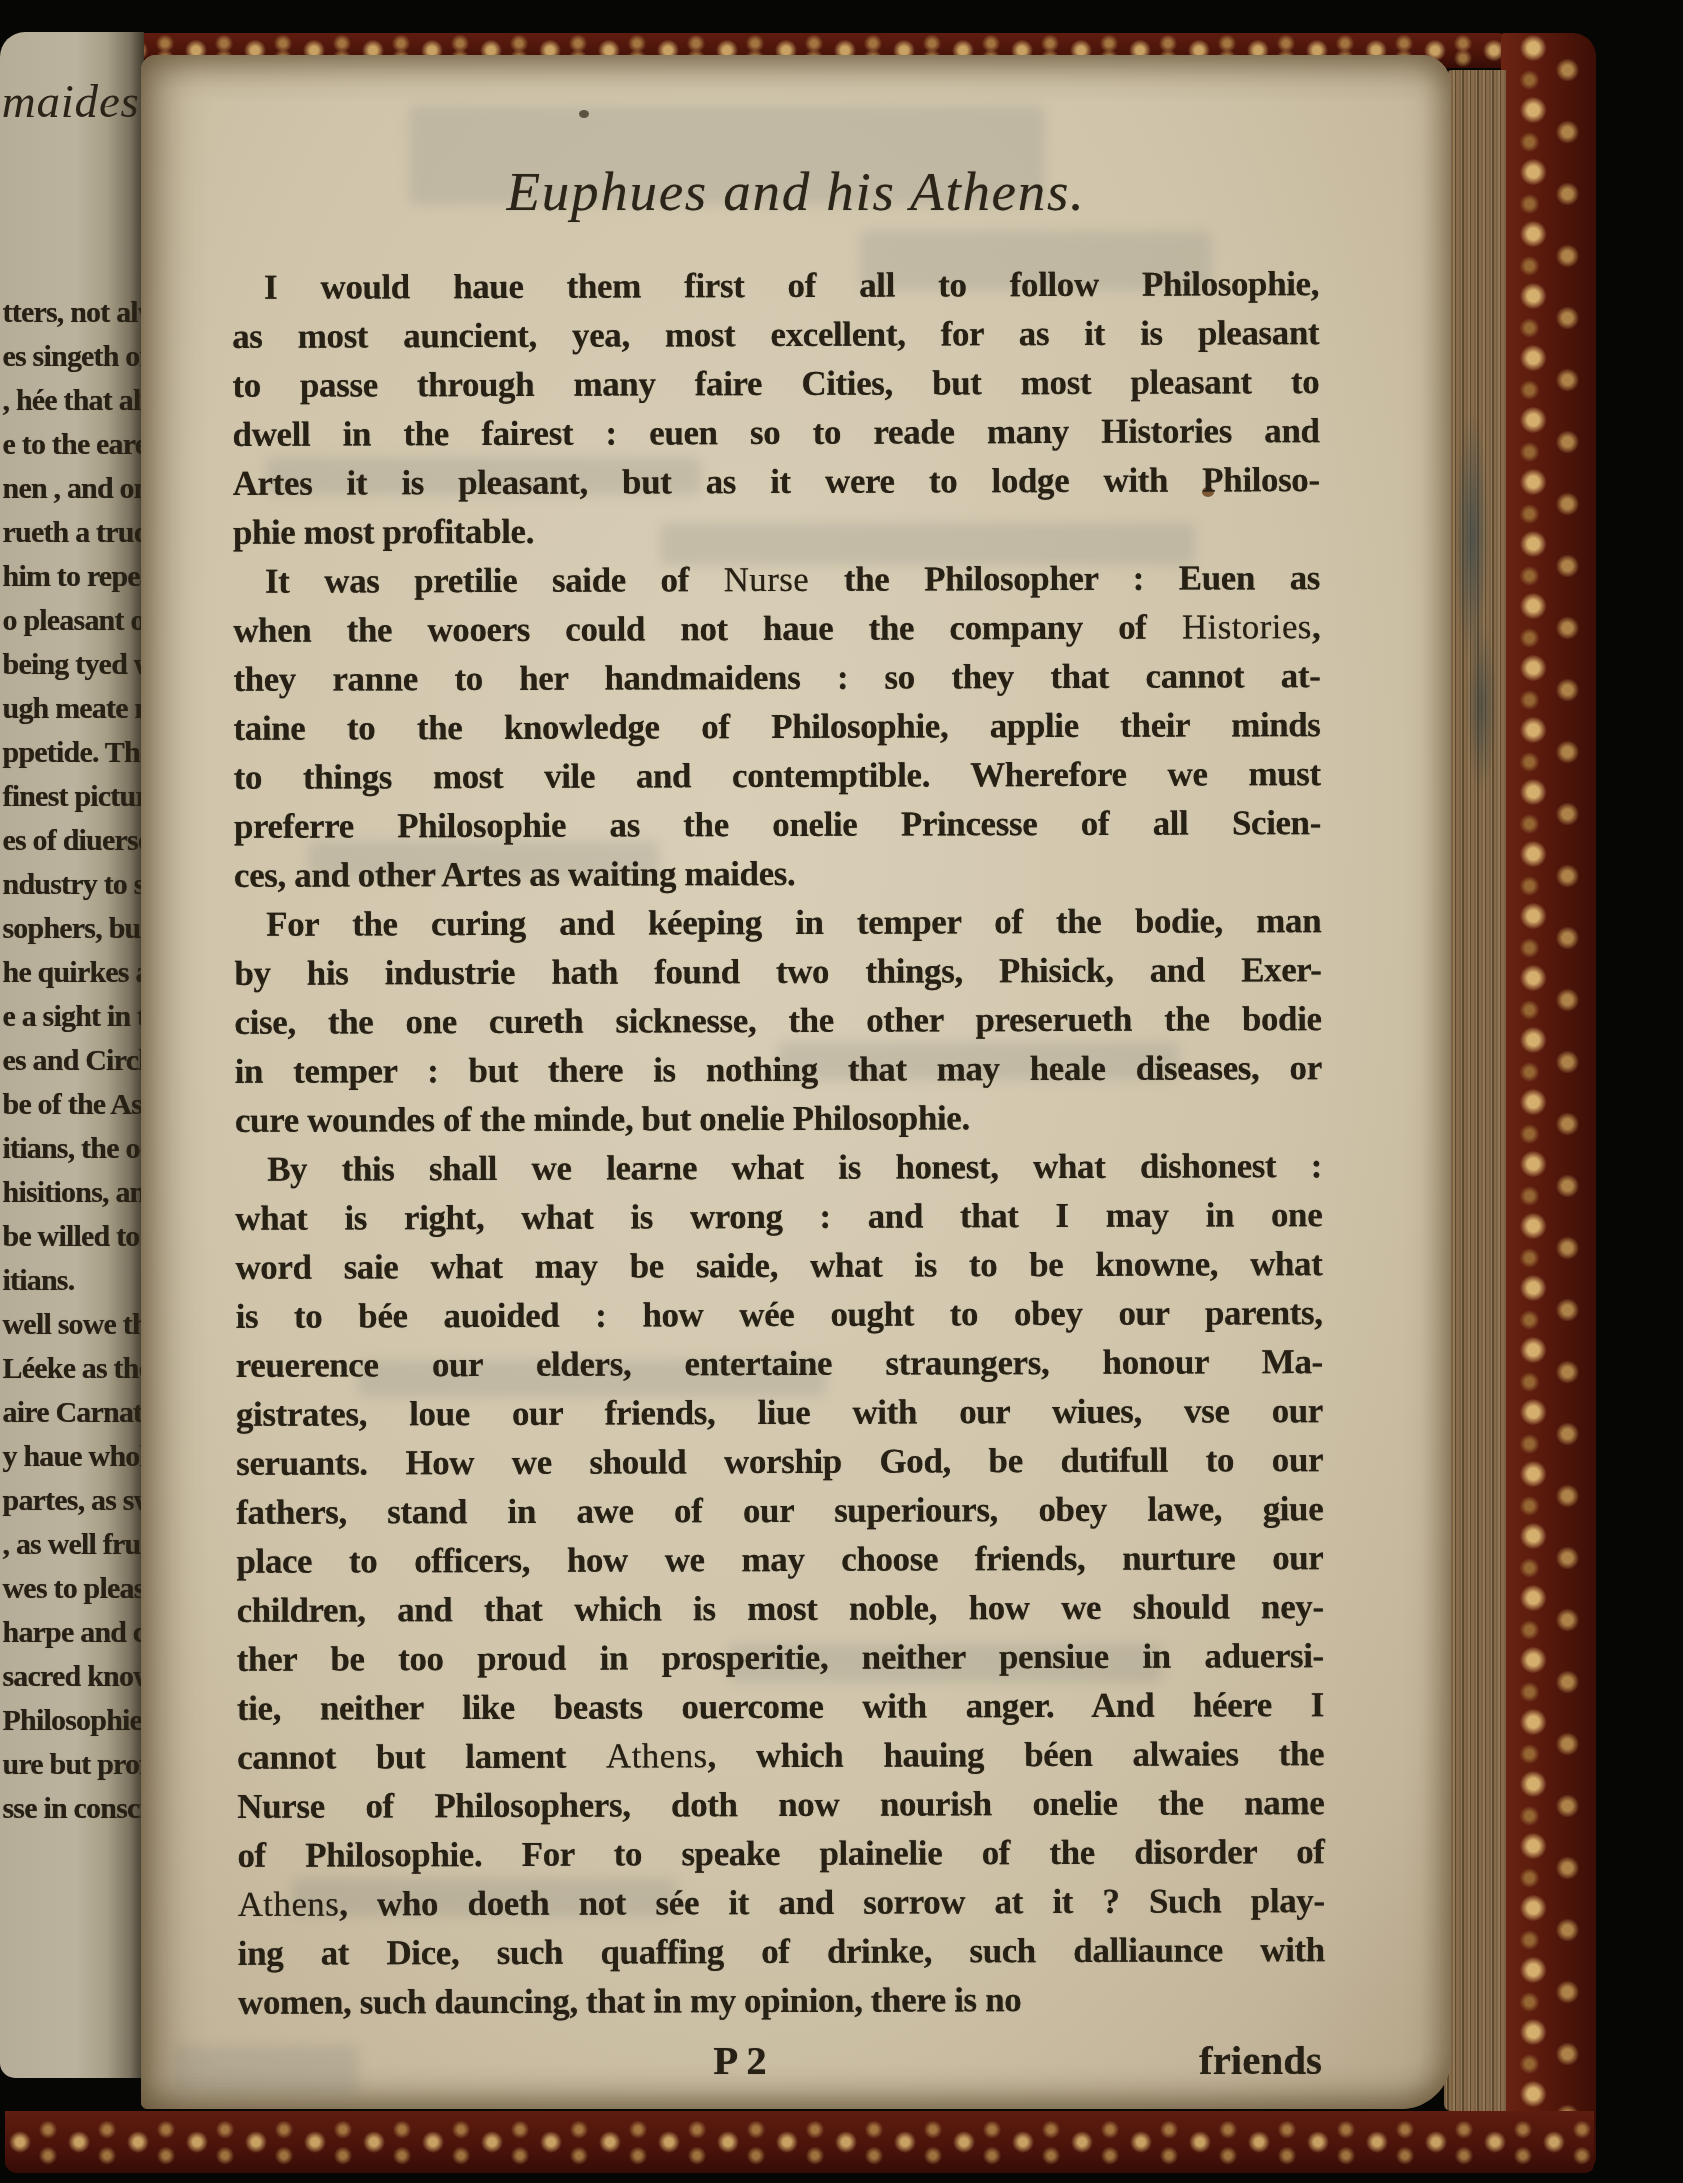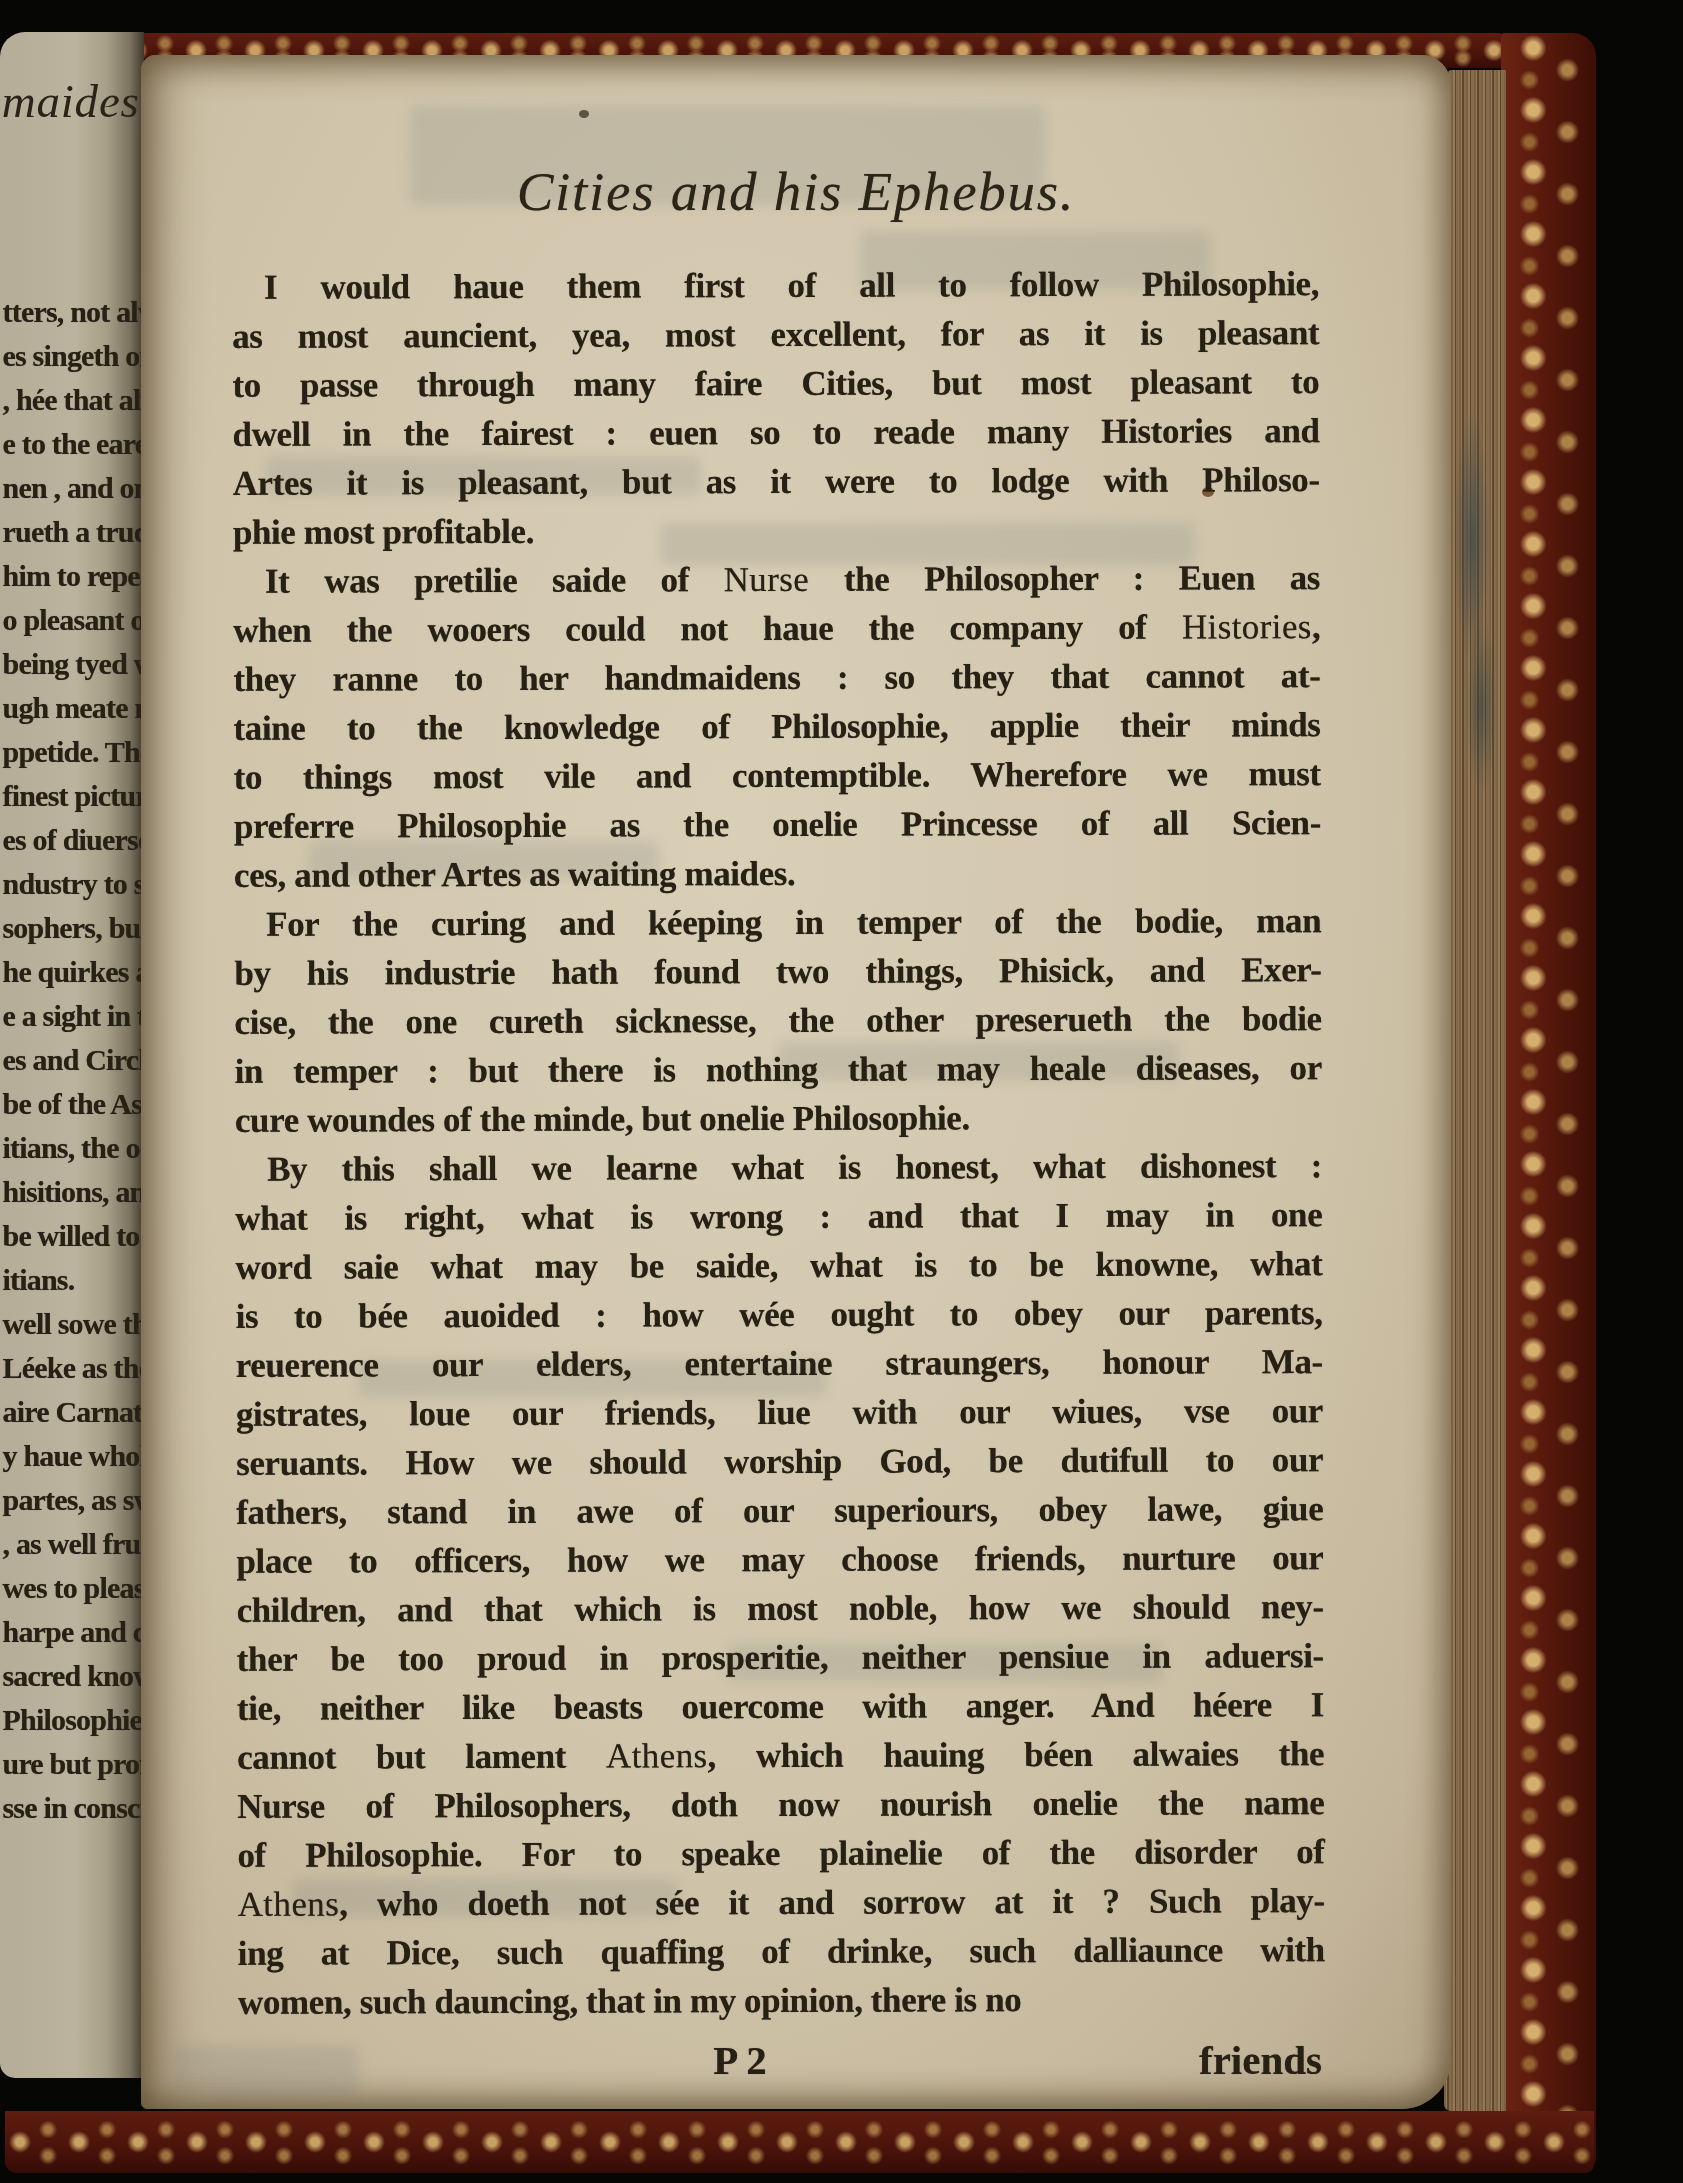--- a/index.html
+++ b/index.html
@@ -120,21 +120,21 @@
     <div class="ghost" style="left:519px;top:468px;width:535px;height:42px;"></div>
     <div class="ghost" style="left:167px;top:786px;width:351px;height:37px;"></div>
     <div class="ghost" style="left:636px;top:987px;width:402px;height:38px;"></div>
     <div class="ghost" style="left:217px;top:1305px;width:468px;height:37px;"></div>
     <div class="ghost" style="left:586px;top:1589px;width:435px;height:38px;"></div>
     <div class="ghost" style="left:151px;top:1824px;width:385px;height:37px;"></div>
     <div class="ghost" style="left:33px;top:1991px;width:184px;height:50px;"></div>
     <div class="stain" style="left:1061px;top:432px;width:11.7px;height:10px;background:rgba(104,62,24,.8);"></div>
     <div class="stain" style="left:438px;top:55px;width:10px;height:8.4px;background:rgba(50,40,24,.7);"></div>
 
-    <div class="running-header">Cities and his Ephebus.</div>
+    <div class="running-header">Euphues and his Athens.</div>
 
     <div class="page-text" id="page-text">
         <div class="body-line first">I would haue them first of all to follow Philosophie,</div>
         <div class="body-line">as most auncient, yea, most excellent, for as it is pleasant</div>
         <div class="body-line">to passe through many faire Cities, but most pleasant to</div>
         <div class="body-line">dwell in the fairest : euen so to reade many Histories and</div>
         <div class="body-line">Artes it is pleasant, but as it were to lodge with Philoso-</div>
         <div class="body-line last">phie most profitable.</div>
         <div class="body-line first">It was pretilie saide of <span class="roman">Nurse</span> the Philosopher : Euen as</div>
         <div class="body-line">when the wooers could not haue the company of <span class="roman">Histories</span>,</div>

